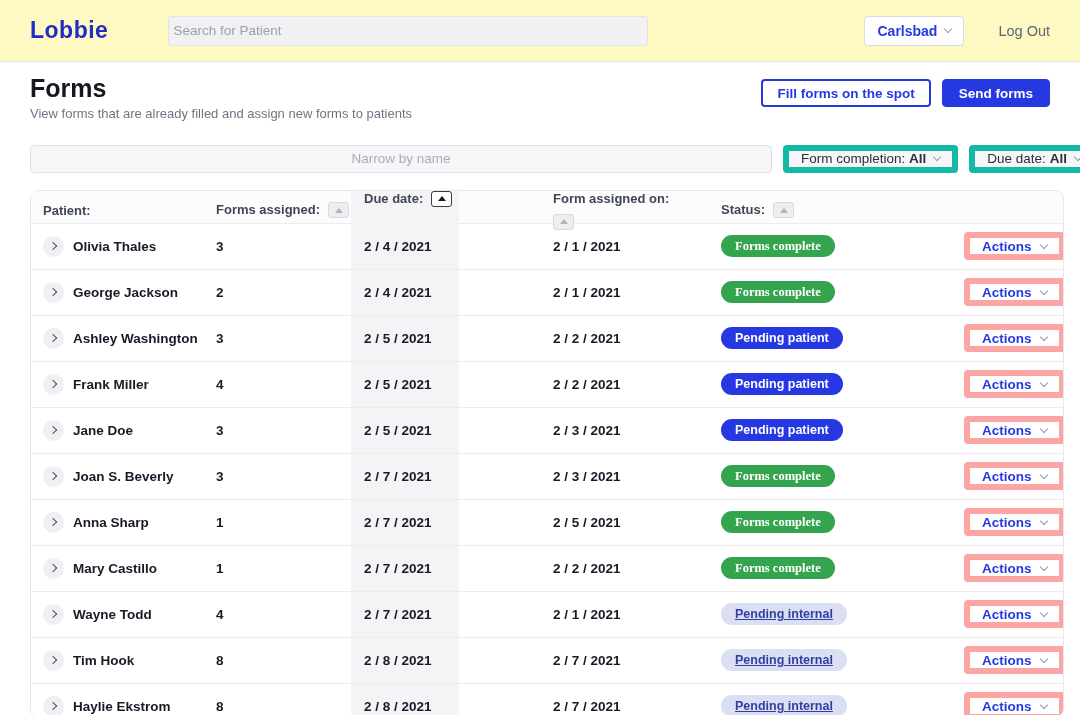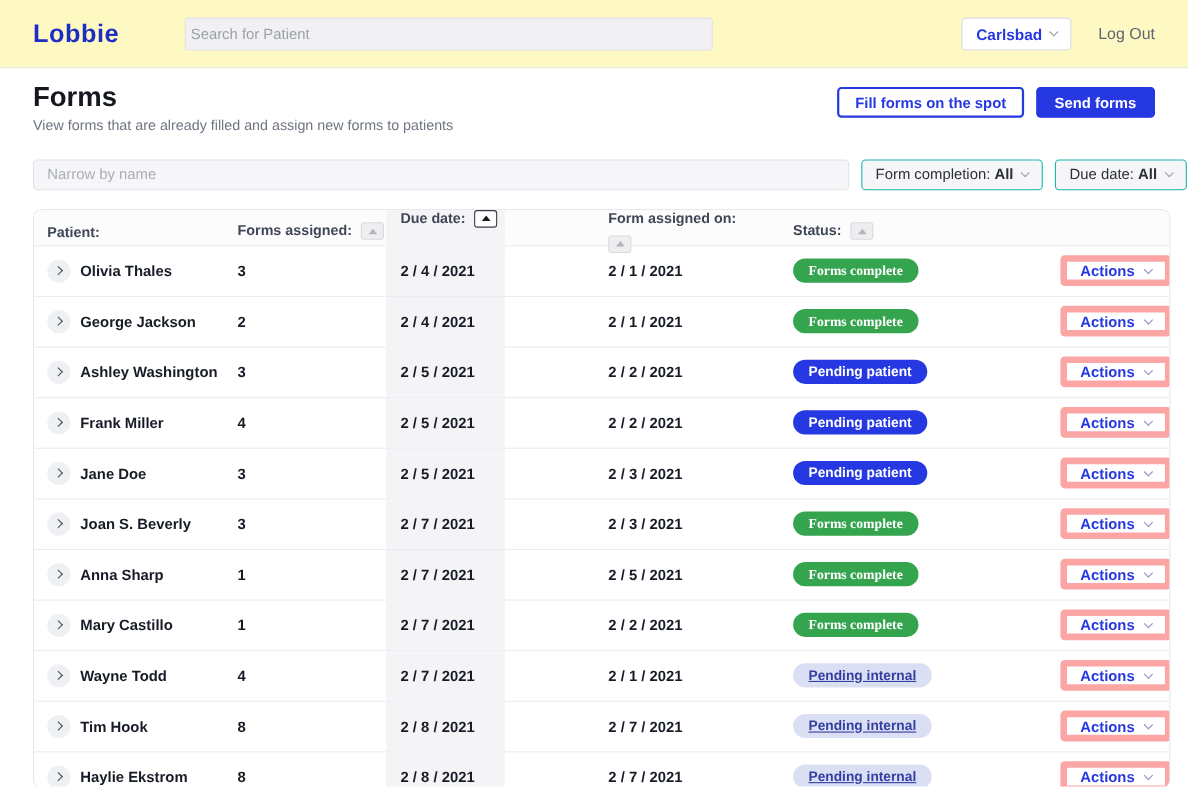--- a/index.html
+++ b/index.html
@@ -10,21 +10,21 @@
   *{box-sizing:border-box;margin:0;padding:0;}
   html,body{width:1080px;height:715px;overflow:hidden;background:#fff;
     font-family:"Liberation Sans",sans-serif;color:#171b26;}
   
   .topbar{height:62px;display:flex;align-items:center;padding:0 30px;
     border-bottom:1px solid var(--border);background:#fef9c3;}
   .logo{font-size:23px;font-weight:800;color:var(--logo);letter-spacing:.5px;cursor:pointer;}
   .search{margin-left:60px;width:480px;height:30px;background:#f1f1f3;
     border:1px solid #e3e3e7;border-radius:3px;padding:0 4px;font-size:13.5px;color:#171b26;outline:none;}
   .search::placeholder{color:#9ba0ab;}
-  .top-right{margin-left:auto;display:flex;align-items:center;gap:24px;}
+  .top-right{margin-left:auto;display:flex;align-items:center;gap:34px;}
   .location-btn{height:30px;display:flex;align-items:center;gap:8px;padding:0 12px;
     background:#fff;border:1px solid #d9dbe2;border-radius:4px;cursor:pointer;
     font-size:14px;font-weight:700;color:var(--primary);}
   .logout{font-size:14.5px;color:#5f6672;background:none;border:none;cursor:pointer;}
   
   .chev-down{width:6px;height:6px;border-right:1.6px solid #9aa0ac;border-bottom:1.6px solid #9aa0ac;
     transform:rotate(45deg);display:inline-block;margin-top:-3px;}
   .chev-down.blue{border-color:#8d93c0;}
   .chev-right{width:6px;height:6px;border-right:1.8px solid #4a5160;border-bottom:1.8px solid #4a5160;
     transform:rotate(-45deg);display:inline-block;margin-left:-2px;}
@@ -35,24 +35,24 @@
   .page-title{font-size:25px;font-weight:800;color:#15181f;line-height:1.1;}
   .page-sub{font-size:13px;color:#6e7482;margin-top:3px;}
   .head-actions{display:flex;gap:11px;margin-top:4px;}
   .btn-outline{height:28px;padding:0 14px;background:#fff;border:2px solid var(--primary);
     border-radius:4px;color:var(--primary);font-size:13.5px;font-weight:700;cursor:pointer;}
   .btn-fill{height:28px;padding:0 16px;background:var(--primary);border:1px solid var(--primary);
     border-radius:4px;color:#fff;font-size:13.5px;font-weight:700;cursor:pointer;}
   
   .filter-row{display:flex;align-items:center;margin:24px 30px 0;gap:11px;}
   .narrow{flex:0 0 742px;height:28px;background:var(--chip-bg);border:1px solid #e0e1e6;
-    border-radius:4px;padding:0 12px;font-size:13.5px;color:#0f766e;outline:none;}
+    border-radius:4px;padding:0 12px;font-size:13.5px;color:#0f766e;outline:none;text-align:center;}
   .narrow::placeholder{color:#a9aeb8;}
   .chip{height:28px;display:flex;align-items:center;gap:8px;padding:0 12px;background:var(--chip-bg);
-    border:1px solid #14b8a6;border-radius:4px;font-size:13.5px;color:#2a2f3a;cursor:pointer;white-space:nowrap;}
+    border:6px solid #14b8a6;border-radius:4px;font-size:13.5px;color:#2a2f3a;cursor:pointer;white-space:nowrap;}
   .chip b{font-weight:700;}
   
   .card{margin:17px 16px 0 30px;border:1px solid var(--border);border-radius:8px;
     height:527px;overflow:hidden;background:#fff;}
   .grid{display:grid;grid-template-columns:42px 143px 135px 108px 262px 243px 1fr;align-items:center;}
   .thead{height:33px;background:#fcfcfd;border-bottom:1px solid #ececf0;}
   .th{font-size:13px;font-weight:700;color:#3f4656;display:flex;gap:8px;white-space:nowrap;}
   .th.c-patient{grid-column:1 / span 2;padding-left:12px;}
   .th.c-due{background:var(--band);height:100%;padding-left:13px;}
   .th.c-assigned{padding-left:94px;flex-direction:column;}

